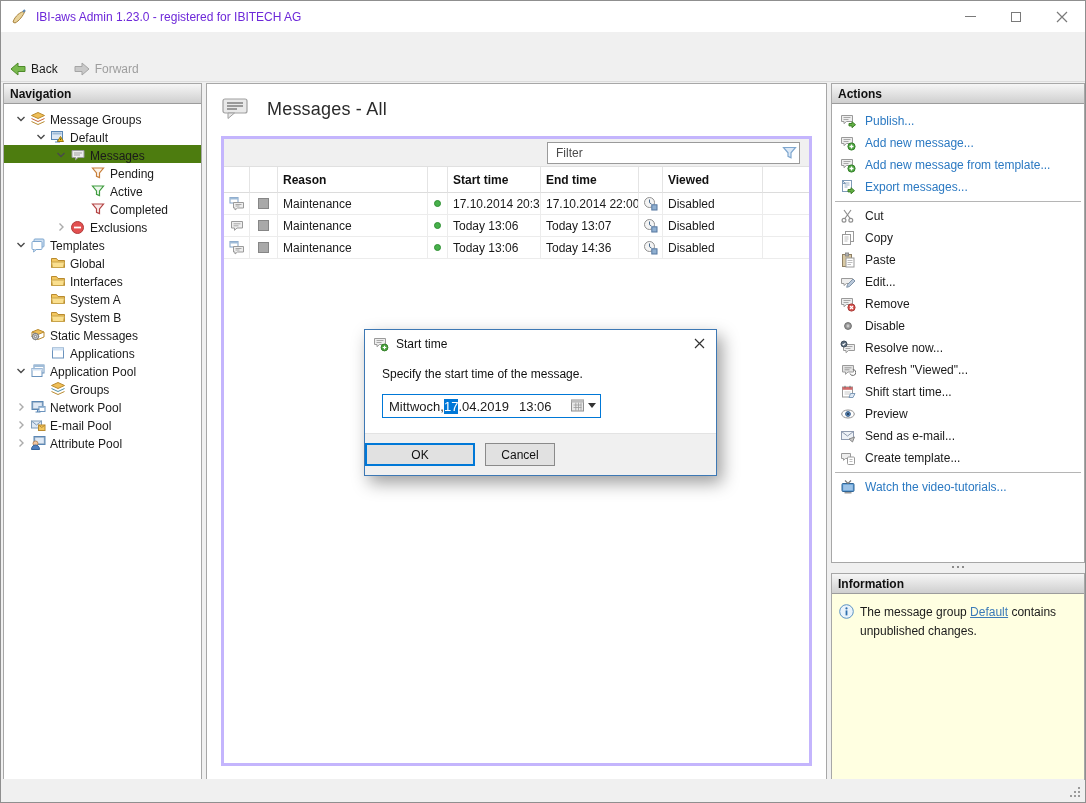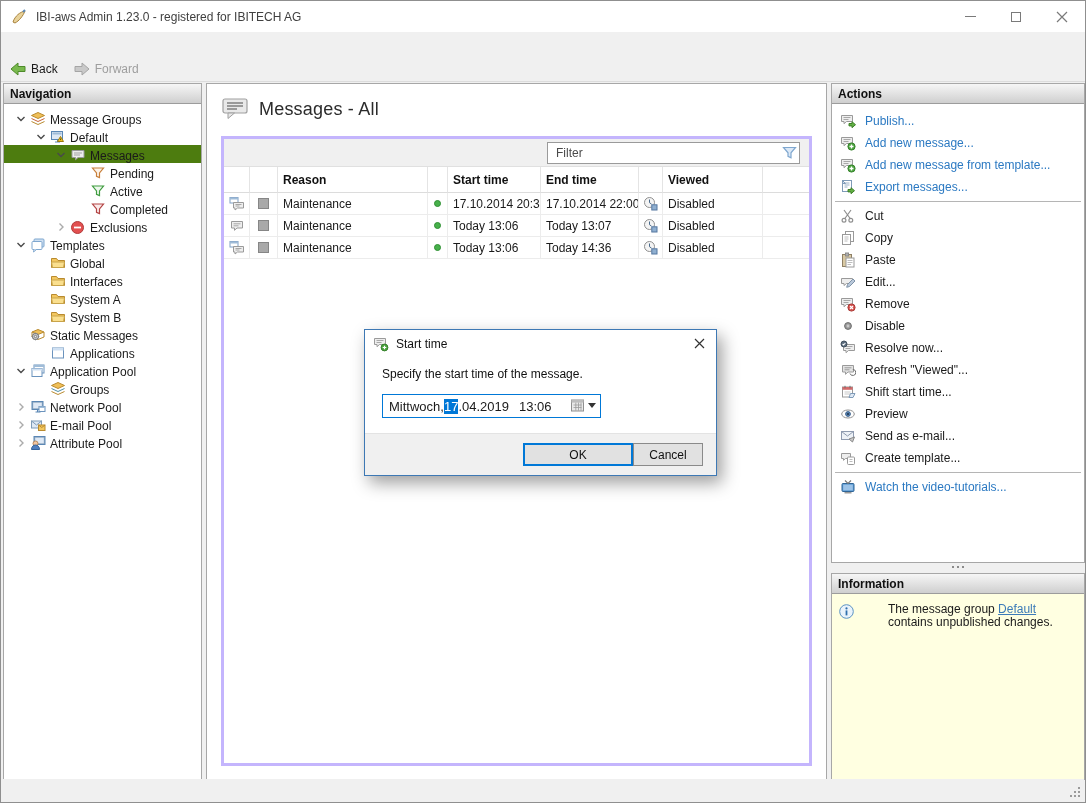--- a/index.html
+++ b/index.html
@@ -3,21 +3,21 @@
 <meta charset="utf-8">
 <style>
   * { margin:0; padding:0; box-sizing:border-box; }
   html,body { width:1086px; height:803px; }
   body { font-family:"Liberation Sans","DejaVu Sans",sans-serif; font-size:12px; color:#1a1a1a; background:#f0f0f0; cursor:default; }
   .app { position:relative; width:1086px; height:803px; background:#f0f0f0; border:1px solid #8f8f8f; overflow:hidden; }
 
   
   .titlebar { position:absolute; left:0; top:0; width:100%; height:31px; background:#ffffff; display:flex; align-items:center; }
   .titlebar .app-icon { margin-left:9px; width:18px; height:18px; }
-  .titlebar .title-text { margin-left:8px; color:#404040; font-size:12px; }
+  .titlebar .title-text { margin-left:8px; color:#6d28d9; font-size:12px; }
   .win-controls { position:absolute; right:0; top:0; height:31px; display:flex; }
   .win-btn { width:46px; height:31px; display:flex; align-items:center; justify-content:center; }
   .glyph-min { width:11px; height:1px; background:#7a7a7a; }
   .glyph-max { width:10px; height:10px; border:1px solid #7a7a7a; }
 
   
   .menubar { position:absolute; left:0; top:31px; width:100%; height:24px; background:#fbfbfb; display:flex; align-items:center;margin-top:24px; }
   .menu-item { padding:3px 9px; margin-left:7px; }
   .toolbar { position:absolute; left:0; top:55px; width:100%; height:26px; background:#f0f0f0; border-bottom:1px solid #dcdcdc; display:flex; align-items:center; }
   .tool-btn { display:flex; align-items:center; gap:5px; padding:2px 7px; margin-left:2px; }
@@ -31,21 +31,21 @@
   .tree { padding-top:5px; }
   .tree-row { height:18px; display:flex; align-items:flex-end; white-space:nowrap; }
   .tree-row.selected { background:#4d7c0f; }
   .chev { width:17px; height:16px; display:inline-flex; align-items:center; justify-content:center; flex:none; }
   .ticon { width:17px; height:16px; display:inline-flex; align-items:center; justify-content:center; flex:none; }
   .tlabel { margin-left:4px; }
   .ind0 { padding-left:8px; } .ind1 { padding-left:28px; } .ind2 { padding-left:48px; } .ind3 { padding-left:68px; }
 
   
   .content-panel { left:205px; top:82px; width:621px; height:697px; }
-  .content-title { position:absolute; left:12px; top:9px; display:flex; align-items:center; gap:8px; }
+  .content-title { position:absolute; left:12px; top:9px; display:flex; align-items:center; gap:16px; }
   .content-title h1 { font-size:18px; font-weight:normal; color:#2b2b2b; letter-spacing:.2px; }
   .list-box { position:absolute; left:14px; top:52px; width:591px; height:630px; border:3px solid #c4b5fd; background:#fff; }
   .filter-band { height:28px; background:#f0f0f0; border-bottom:1px solid #e0e0e0; position:relative; }
   .filter-box { position:absolute; right:9px; top:3px; width:253px; height:22px; background:#fff; border:1px solid #9a9a9a; display:flex; align-items:center; }
   .filter-box input { flex:1; border:none; outline:none; font:inherit; padding:0 8px; color:#333; background:transparent; }
   .filter-box input::placeholder { color:#4a4a4a; opacity:1; }
   .filter-funnel { width:20px; flex:none; display:flex; justify-content:center; }
   .grid { display:grid; grid-template-columns:26px 28px 150px 20px 93px 98px 24px 100px 1fr; }
   .hcell { height:26px; line-height:26px; font-weight:bold; color:#111; border-right:1px solid #e4e4e4; border-bottom:1px solid #dcdcdc; padding-left:5px; overflow:hidden; }
   .cell { height:22px; display:flex; align-items:center; border-right:1px solid #ececec; border-bottom:1px solid #ececec; padding-left:5px; overflow:hidden; white-space:nowrap; }
@@ -57,35 +57,35 @@
   .actions-panel { left:830px; top:82px; width:254px; height:480px; }
   .action-list { padding-top:6px; }
   .action-row { height:22px; display:flex; align-items:center; padding-left:8px; gap:9px; white-space:nowrap; }
   .action-row .link { color:#2b79c2; }
   .aicon { width:16px; height:16px; flex:none; display:inline-flex; align-items:center; justify-content:center; }
   .sep { border:none; border-top:1px solid #b5b5b5; margin:3px 3px; }
   .splitter-dots { position:absolute; left:830px; top:565px; width:254px; height:6px; display:flex; justify-content:center; gap:3px; }
   .splitter-dots i { width:2px; height:2px; background:#8a8a8a; }
   .info-panel { left:830px; top:572px; width:254px; height:207px; }
   .info-body { background:#ffffe1; height:185px; padding:9px 7px; display:flex; gap:6px; align-items:flex-start; }
-  .info-text { line-height:13px;margin-left:28px; }
+  .info-text { line-height:19px; }
   .info-text a { color:#3c7bb8; text-decoration:underline; }
 
   
   .dialog { position:absolute; left:363px; top:328px; width:353px; height:147px; background:#fff; border:1px solid #3d78b4; box-shadow:5px 7px 16px rgba(0,0,0,.38); }
   .dlg-titlebar { height:27px; display:flex; align-items:center; padding-left:8px; gap:7px; }
   .dlg-title { font-size:12px; color:#111; }
   .dlg-close { position:absolute; right:0; top:0; width:34px; height:27px; display:flex; align-items:center; justify-content:center; }
   .dlg-msg { padding:10px 17px 0 17px; color:#111; }
   .date-field { position:absolute; left:17px; top:64px; width:219px; height:24px; border:1px solid #0078d7; background:#fff; display:flex; align-items:center; padding-left:6px; font-size:13px; }
   .date-field .sel { background:#0078d7; color:#fff; }
   .date-field .time { margin-left:10px; }
   .date-drop { position:absolute; right:4px; top:3px; display:flex; align-items:center; gap:3px; }
   .caret-down { width:0; height:0; border-left:4px solid transparent; border-right:4px solid transparent; border-top:5px solid #333; }
-  .dlg-footer { position:absolute; left:0; bottom:0; width:100%; height:42px; background:#f0f0f0; border-top:1px solid #e3e3e3; display:flex; align-items:center; justify-content:flex-end; padding-right:13px; }
+  .dlg-footer { position:absolute; left:0; bottom:0; width:100%; height:42px; background:#f0f0f0; border-top:1px solid #e3e3e3; display:flex; align-items:center; gap:10px; padding-right:13px; }
   .btn { height:23px; background:#e1e1e1; border:1px solid #8a8a8a; font:inherit; color:#111; }
   .btn.default { width:110px; border:1px solid #0078d7; box-shadow:inset 0 0 0 1px #0078d7; }
   .btn.cancel { width:70px; }
 
   .statusbar { position:absolute; left:1px; right:1px; bottom:1px; height:22px; background:#f0f0f0; }
   .grip { position:absolute; right:2px; bottom:2px; }
   svg { display:block; }
 </style>
 </head>
 <body>

